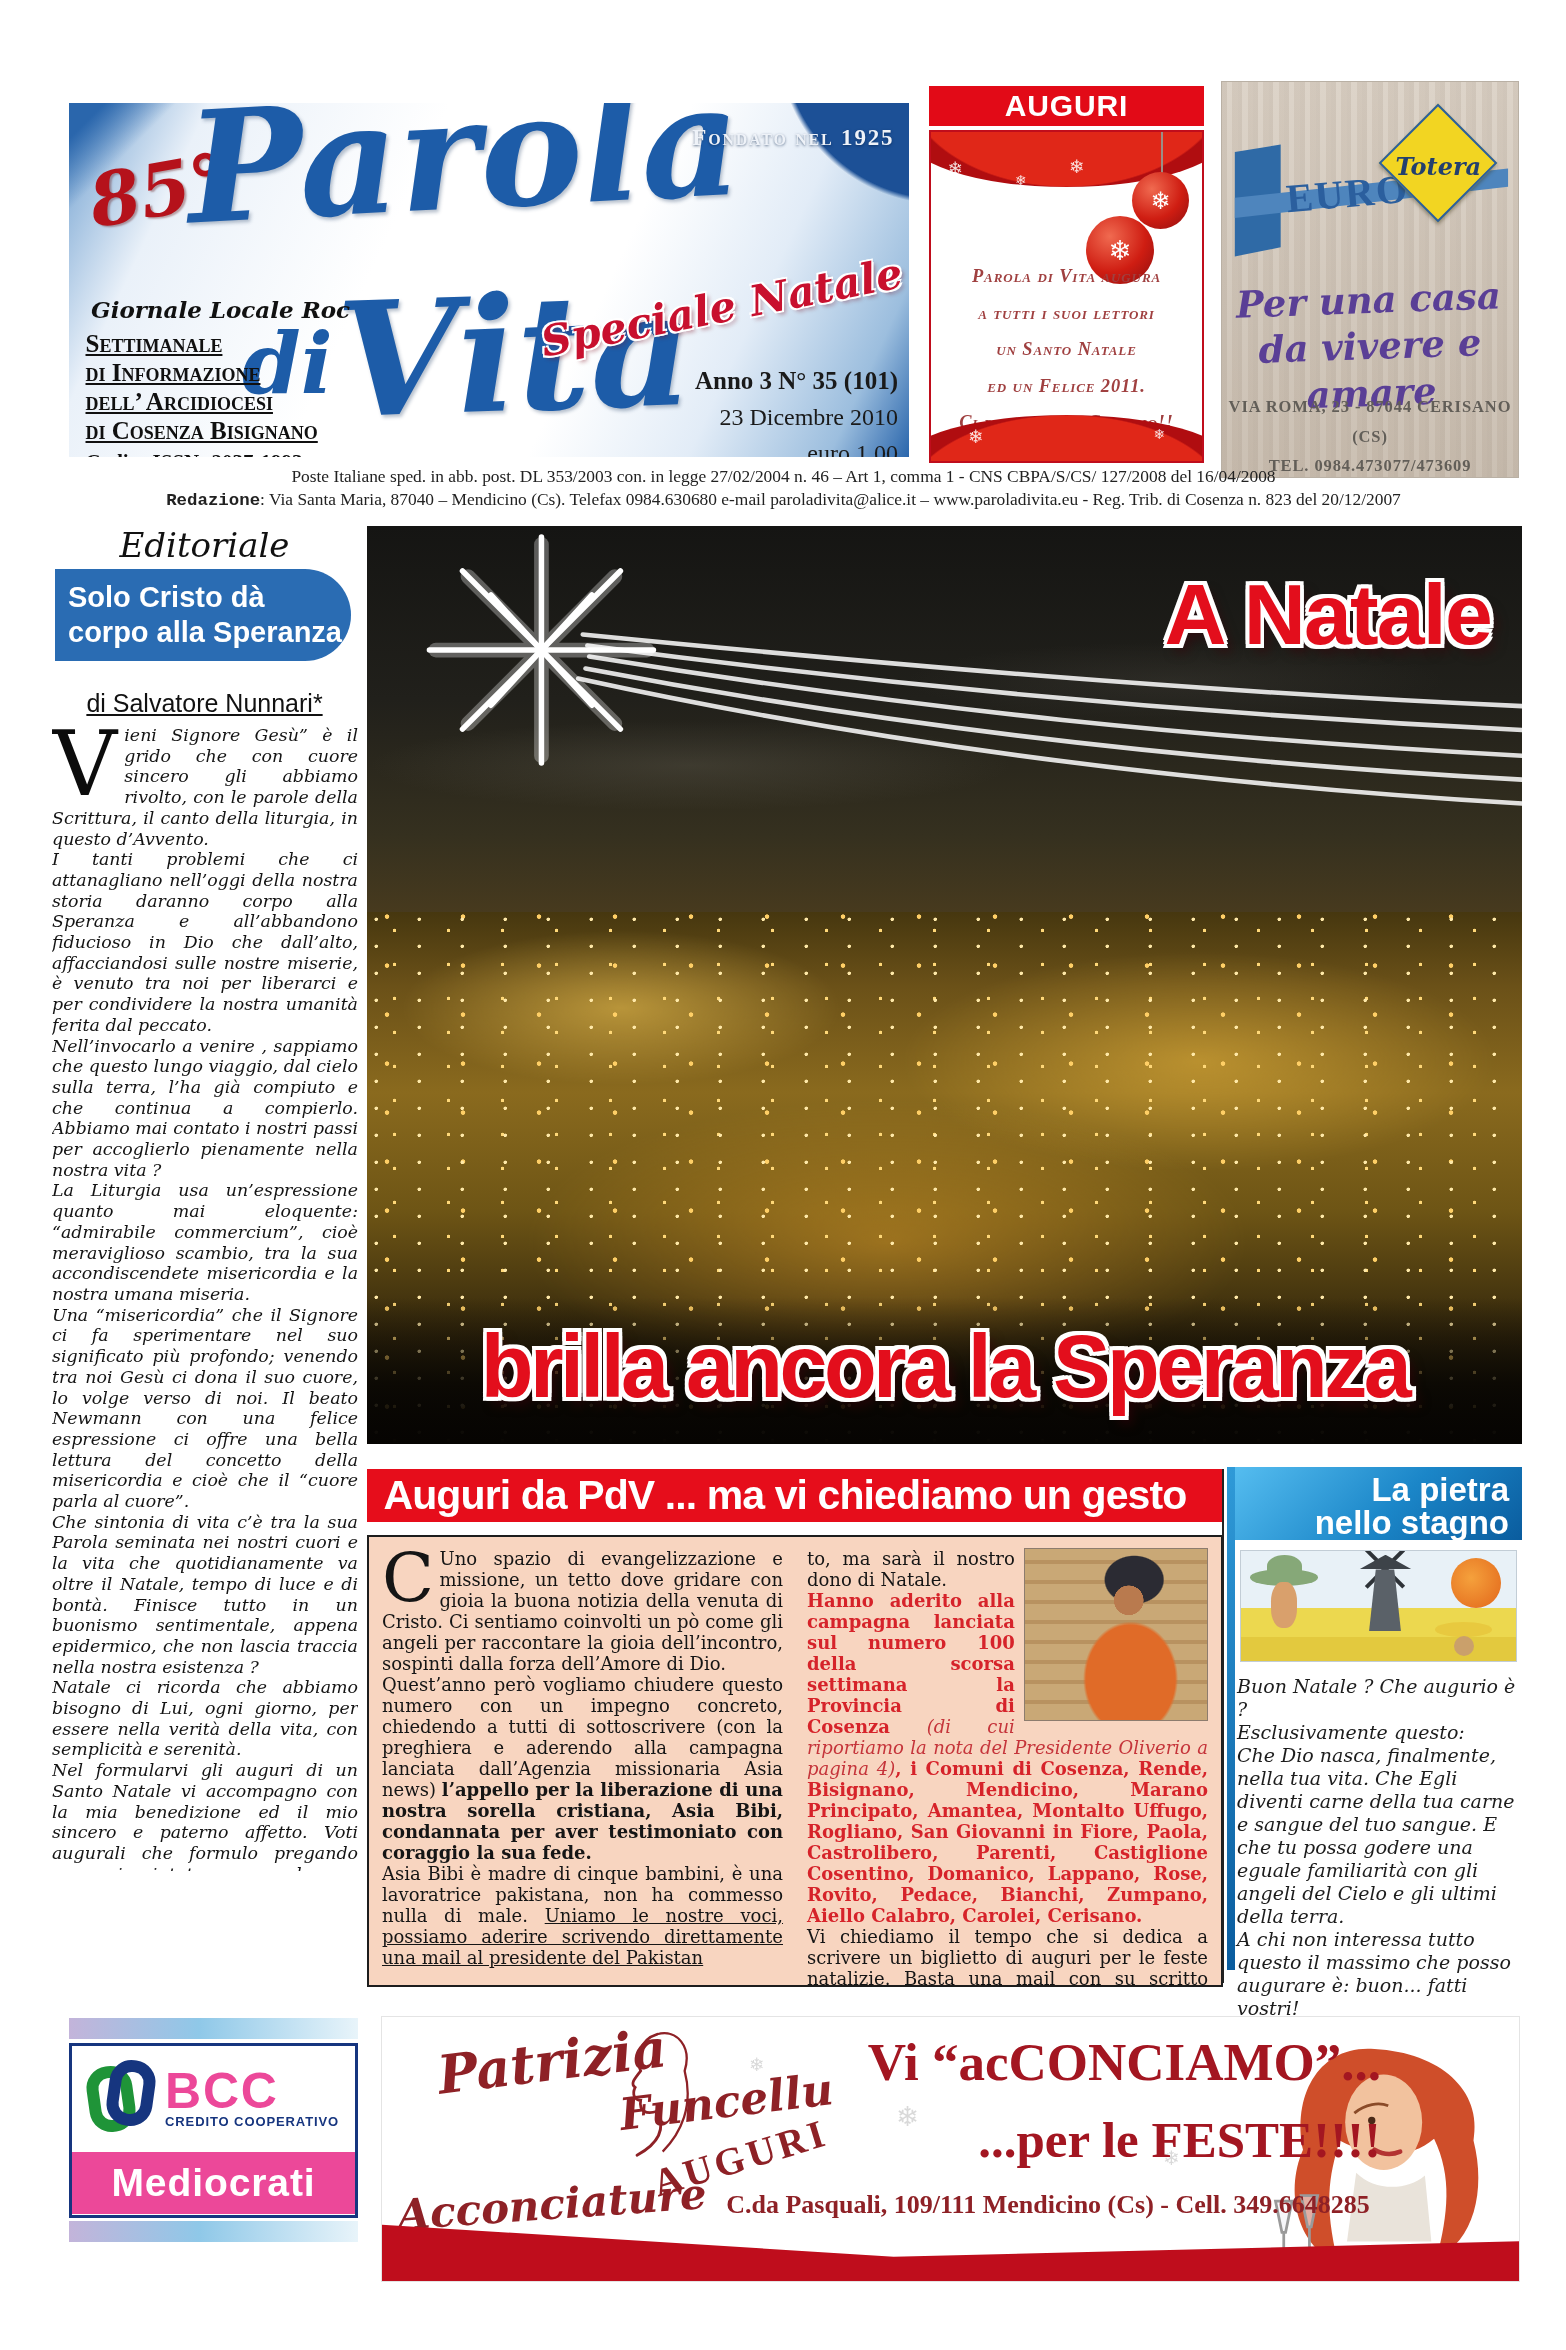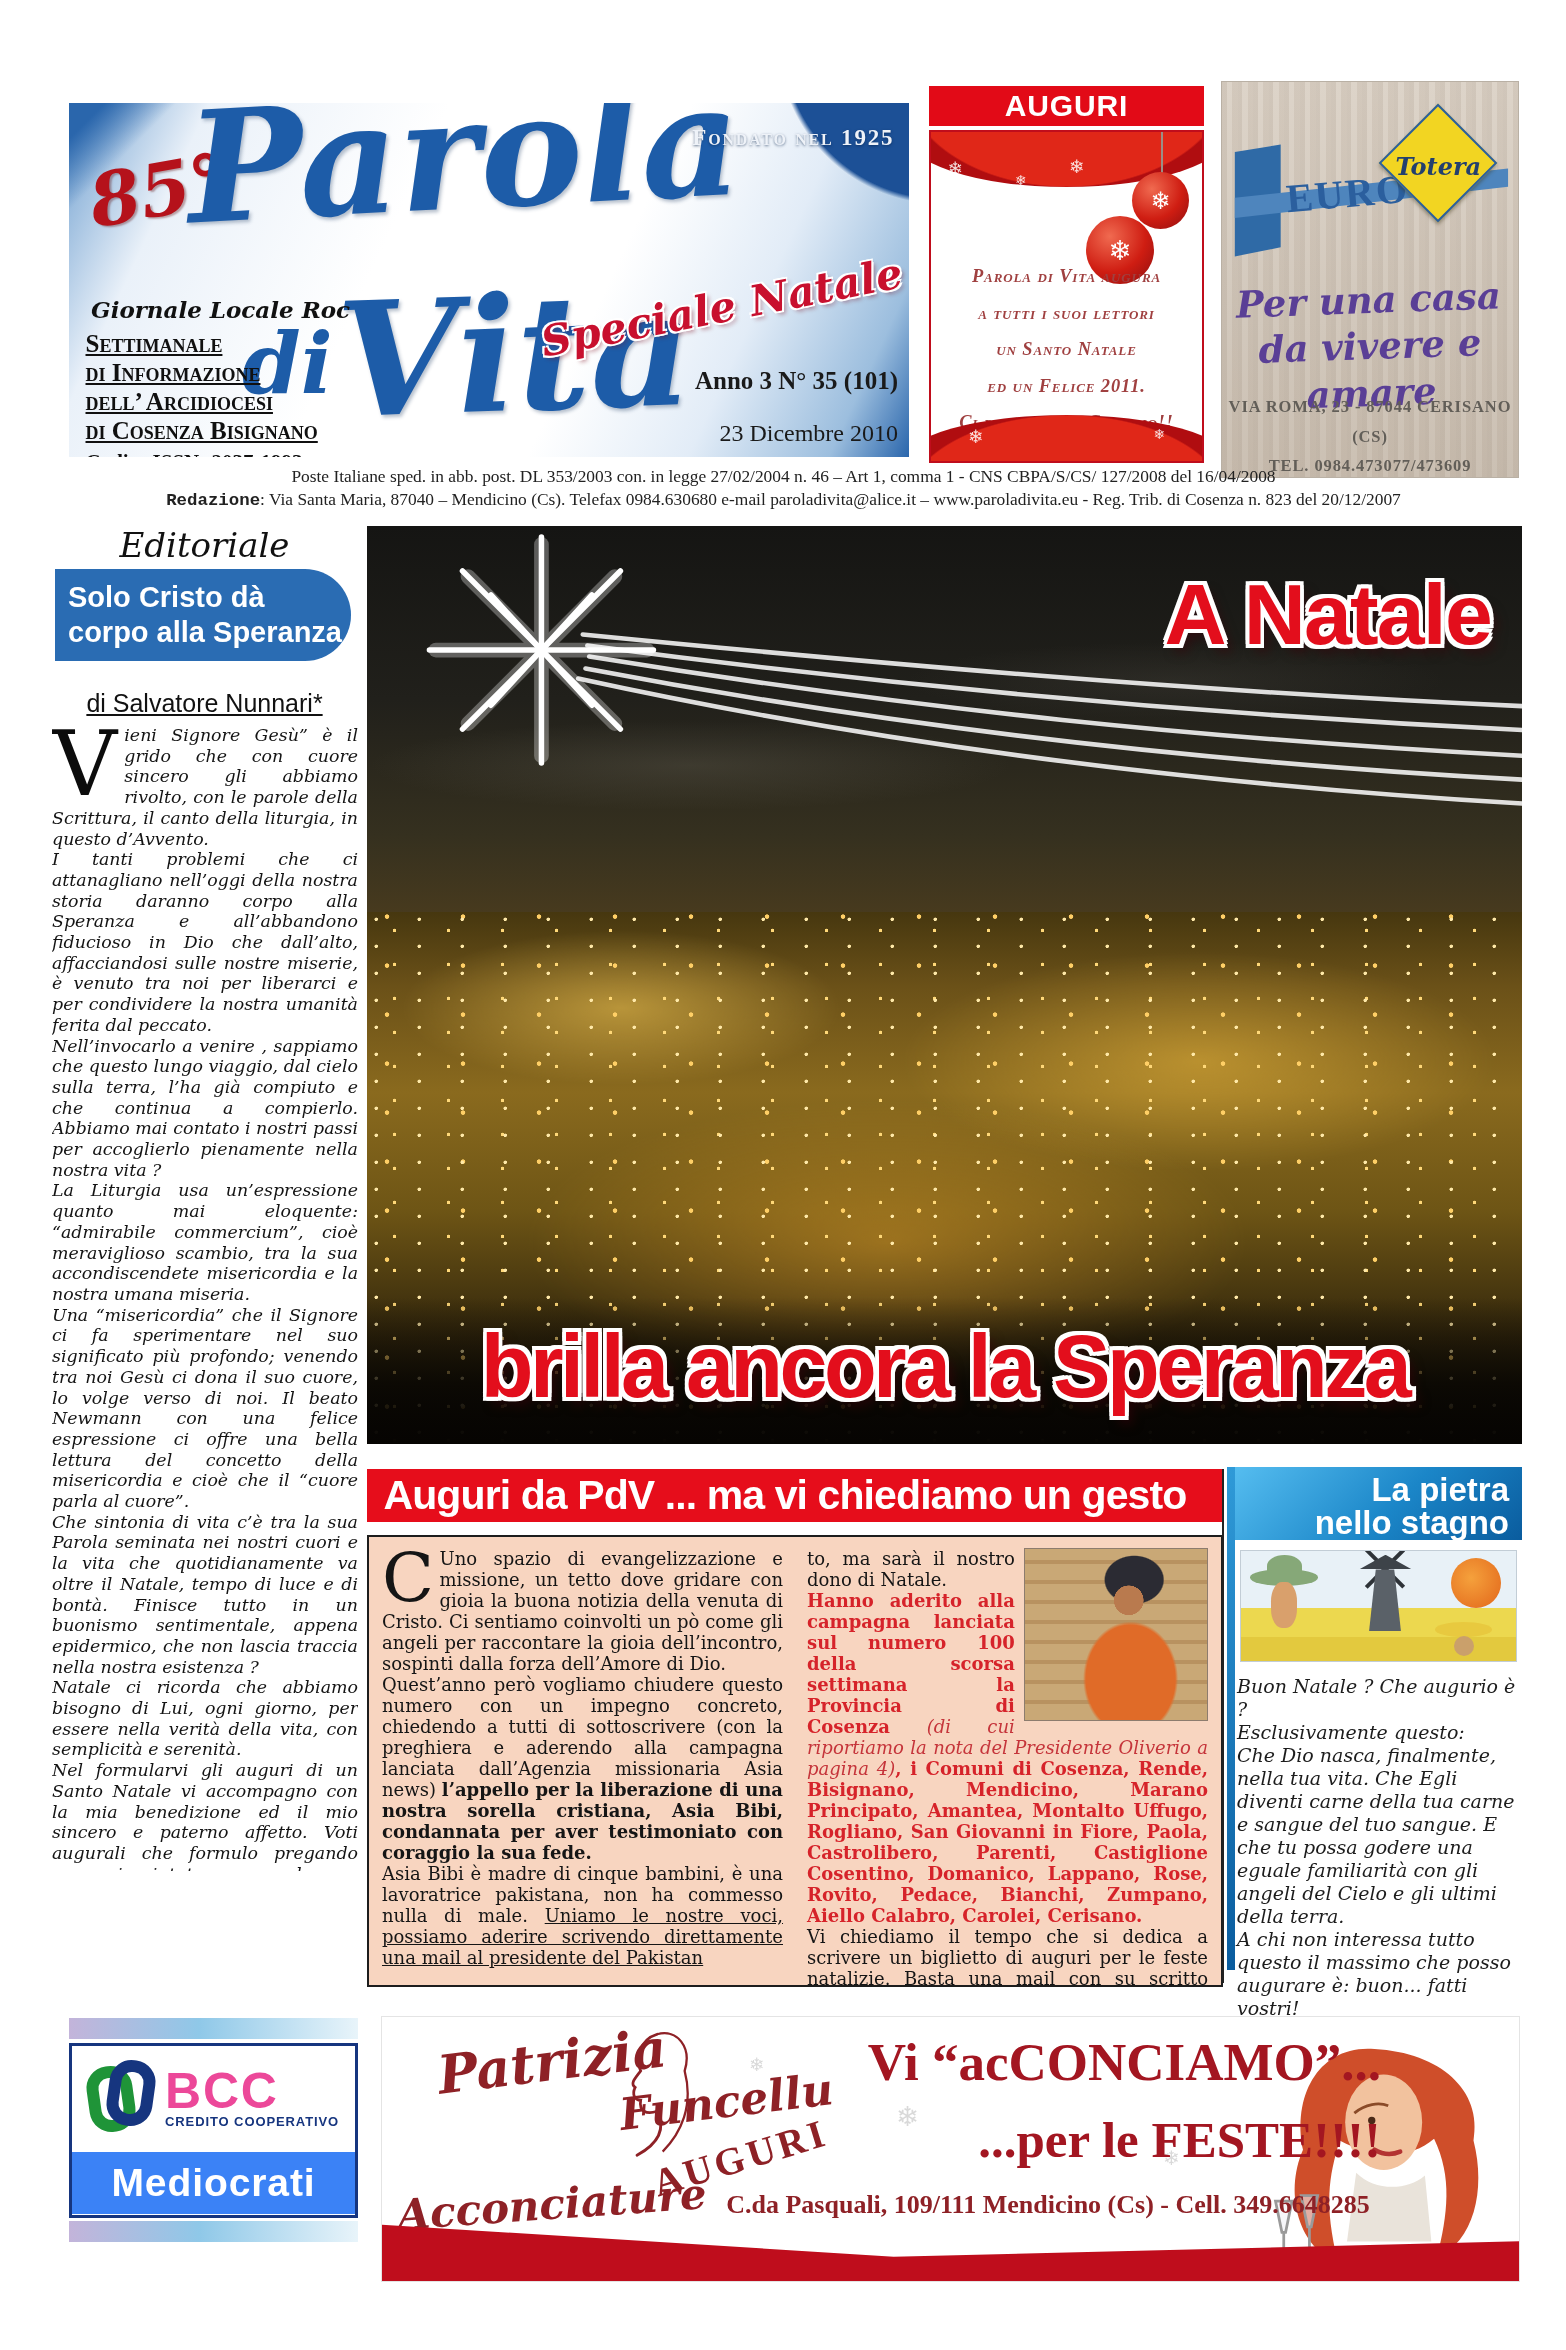--- a/index.html
+++ b/index.html
@@ -25,21 +25,21 @@
                font-variant:small-caps; letter-spacing:1.8px; color:#eef2f8; text-shadow:0 0.9px 2.8px rgba(0,30,70,.6); }
   .m-special { position:absolute; right:3.7px; top:180px; font:italic 700 42px "DejaVu Serif", serif;
                color:#c8102e; transform:rotate(-11deg);
                text-shadow:-1.8px -1.8px 0 #fff, 1.8px -1.8px 0 #fff, -1.8px 1.8px 0 #fff, 1.8px 1.8px 0 #fff, 2.8px 3.7px 4.6px rgba(120,0,20,.4); }
   .m-local { position:absolute; left:22px; top:193px; font:italic 700 23px "DejaVu Serif", serif; color:#111;text-align:right; }
   .m-weekly { position:absolute; left:16.5px; top:226px; font:700 25px/1.16 "Liberation Serif", serif;
               font-variant:small-caps; color:#101010;text-decoration:underline; }
   .m-issn { position:absolute; left:16.5px; top:347px; font:700 21px "Liberation Serif", serif; color:#101010; }
   .m-issue { position:absolute; right:11px; top:264px; text-align:right; }
   .m-issue .num { font:700 25px "Liberation Serif", serif;margin-left:24px; }
-  .m-issue .date, .m-issue .price { font:400 24px "Liberation Serif", serif; margin-top:25px; }
+  .m-issue .date, .m-issue .price { font:400 24px "Liberation Serif", serif; margin-top:9px; }
 
   
   .auguri-label { position:absolute; left:929px; top:86px; width:275px; height:40px; background:#e20a17;
                   color:#fff; font:700 30px/40px "Liberation Sans", sans-serif; text-align:center; letter-spacing:0.9px; }
   .auguri-card { position:absolute; left:929px; top:130px; width:275px; height:333px; background:#fff;
                  border:2.8px solid #c00d1c; overflow:hidden; }
   .ac-wave-top { position:absolute; left:-10%; top:-53px; width:120%; height:108px; background:
                  radial-gradient(ellipse at 50% 0%, #e02718 0 70%, #b00d10 71% 100%);
                  border-radius:0 0 50% 50%; }
   .ac-wave-bottom { position:absolute; left:-10%; bottom:-46px; width:120%; height:92px;
@@ -170,21 +170,21 @@
   .bcc-bar.bottom { margin-top:3.7px; }
   .bcc-frame { height:175px; border:3.7px solid #16357f; background:#fff; margin-top:3.7px; }
   .bcc-logo-row { height:106px; display:flex; align-items:center; justify-content:center; gap:9.2px; }
   .bcc-rings { position:relative; width:68px; height:77px; }
   .ring { position:absolute; border-radius:22px; }
   .ring-green { left:0; top:5.5px; width:46px; height:66px; border:12px solid #1f9438; transform:rotate(-8deg); }
   .ring-blue  { left:20px; top:0; width:46px; height:66px; border:12px solid #16357f; transform:rotate(8deg); }
   .bcc-words { text-align:left; }
   .bcc-acronym { font:700 50px/46px "Liberation Sans", sans-serif; color:#ec4899; letter-spacing:1.8px; }
   .bcc-sub { font:700 13px "Liberation Sans", sans-serif; color:#16357f; letter-spacing:0.9px; }
-  .bcc-name { height:62px; background:#3b82f6; color:#fff; text-align:center;
+  .bcc-name { height:62px; background:#ec4899; color:#fff; text-align:center;
               font:700 39px/61px "Liberation Sans", sans-serif; letter-spacing:0.9px; }
 
   
   .salon { position:absolute; left:381px; top:2016px; width:1139px; height:266px; background:#fff;
            border:0.9px solid #e4e4e4; overflow:hidden; }
   .sal-flake { position:absolute; color:#d9d9d9; font-size:27.5px; }
   .sal-patrizia { position:absolute; left:55px; top:13px; font:italic 700 53px "DejaVu Serif", serif;
                   color:#8e2126; transform:rotate(-7deg); }
   .sal-funcellu { position:absolute; left:237px; top:59px; font:italic 700 44px "DejaVu Serif", serif;
                   color:#8e2126; transform:rotate(-7deg); }

